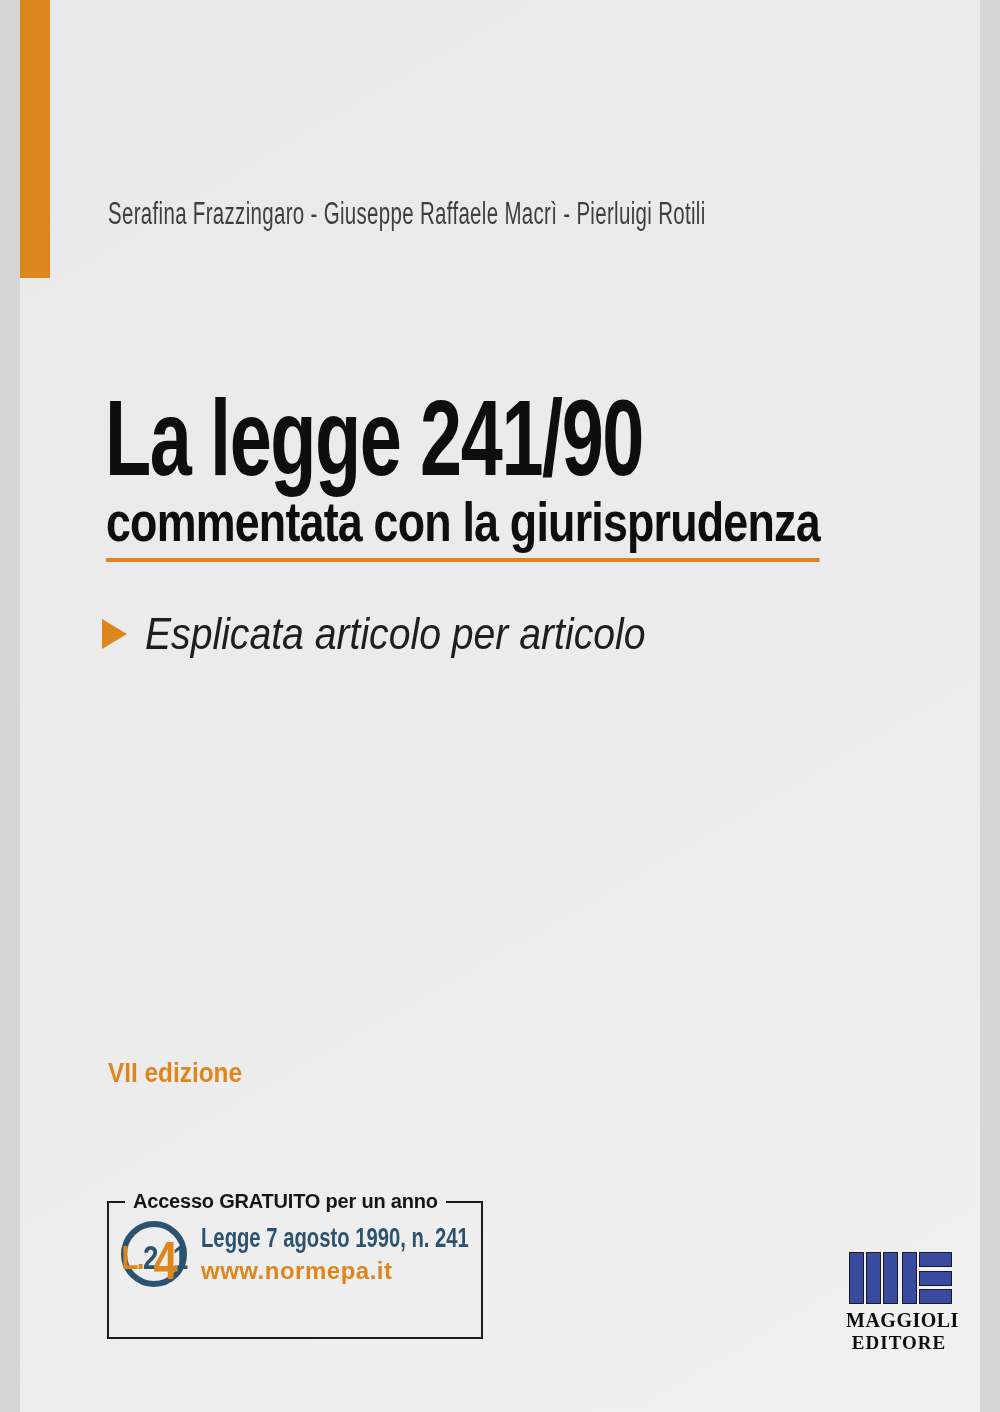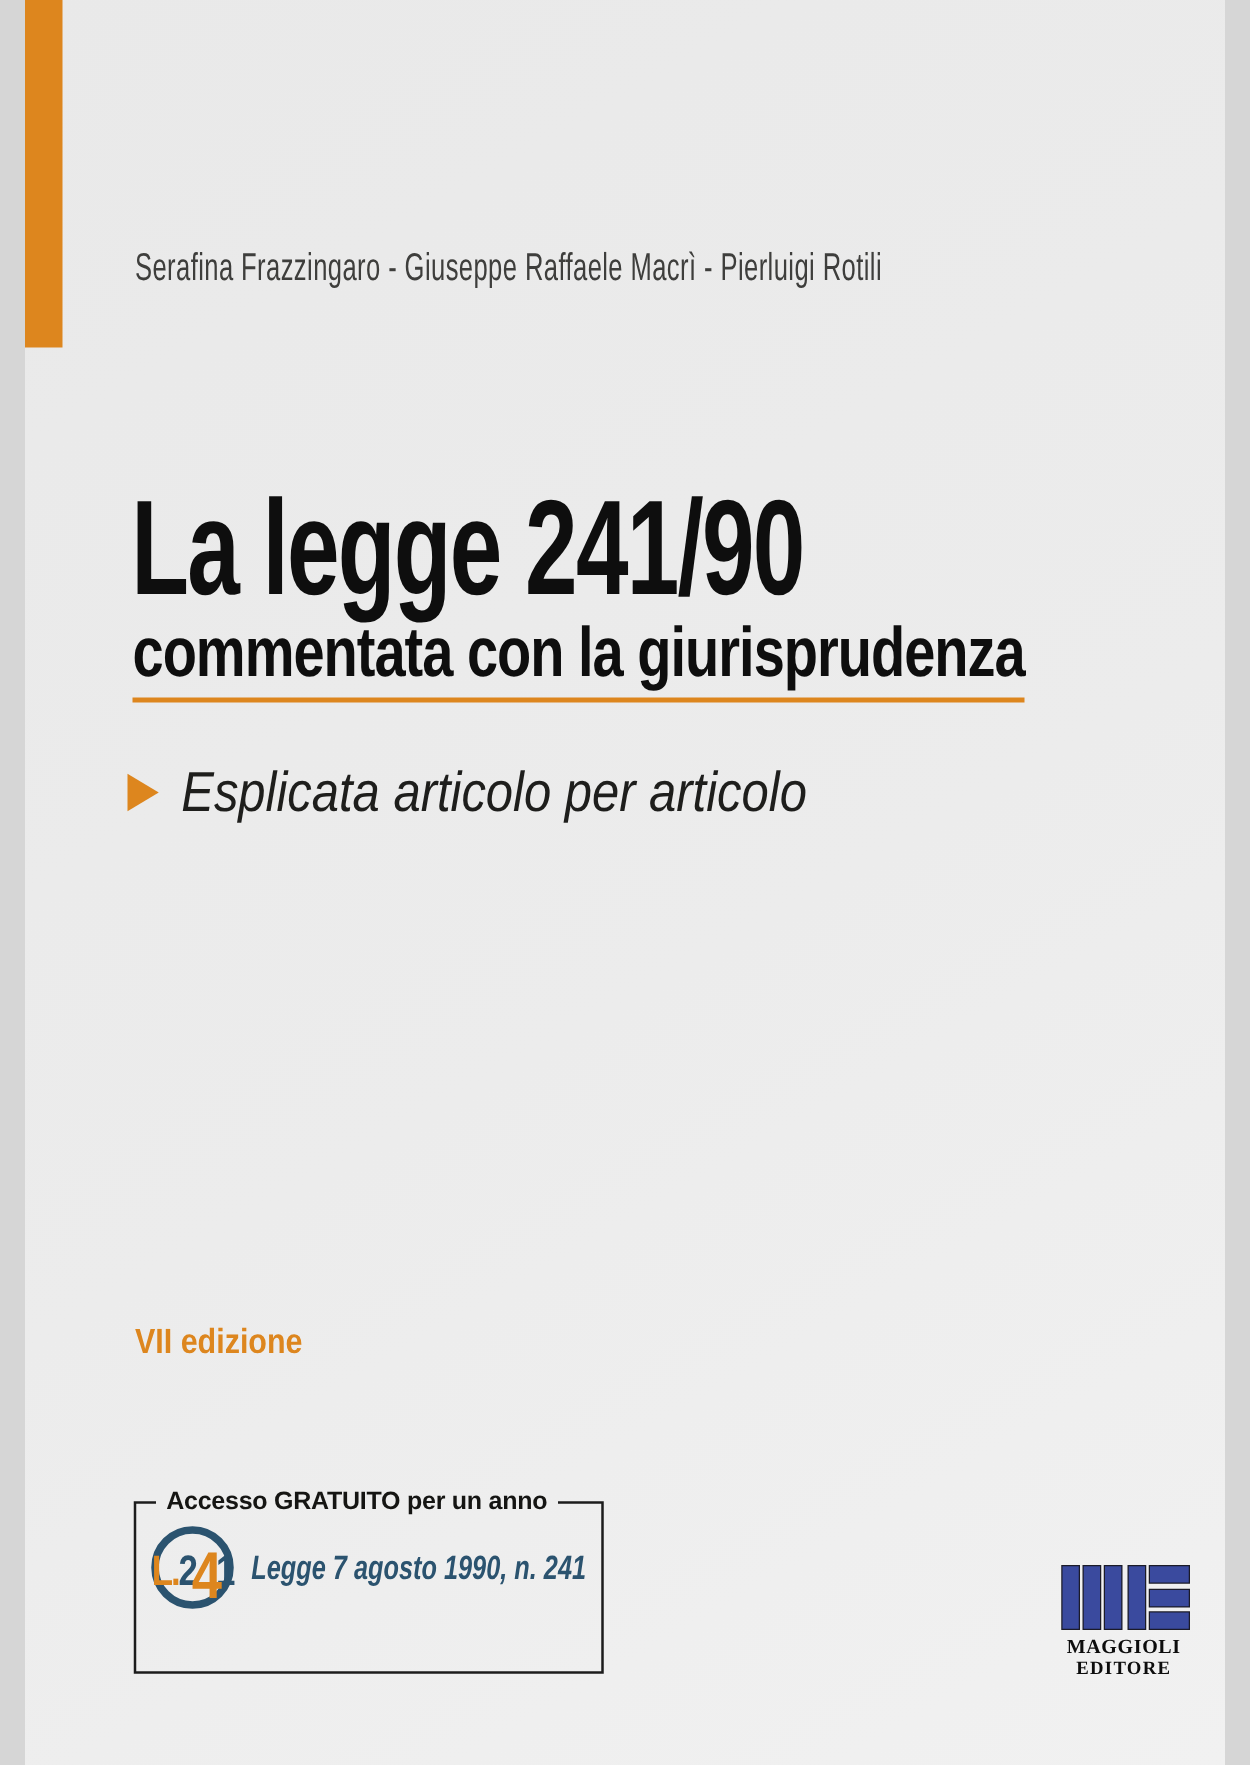--- a/index.html
+++ b/index.html
@@ -151,21 +151,21 @@
   }
   .l241-text .seg { font-size: 34px; }
   .l241-text .seg.orange { color: var(--accent, #dd861e); }
   .l241-text .seg.navy { color: var(--navy, #2b536f); }
   .l241-text .seg.big {
     font-size: 53px;
     position: relative;
     top: 10px;
     margin: 0 -4px;
   }
-  .access-text { min-width: 0; font-style: italic; }
+  .access-text { min-width: 0; }
   .law-ref {
     font-size: 27px;
     font-weight: 700;
     color: var(--navy, #2b536f);
     white-space: nowrap;
     transform: scaleX(0.75);
     transform-origin: left center;
   }
   .website {
     font-size: 24px;
@@ -206,29 +206,29 @@
   }
   .pub-mark .hbar {
     width: 31px; height: 13px;
     background: var(--pubblue, #3a4a9e);
     box-shadow: 0 0 0 1px #1b1b28;
   }
   .pub-name1 {
     margin-top: 6px;
     font-family: "Liberation Serif", serif;
     font-weight: 700;
-    font-size: 16px;
+    font-size: 20px;
     letter-spacing: 0.5px;
     color: #0d0d0d;
     white-space: nowrap;
   }
   .pub-name2 {
     font-family: "Liberation Serif", serif;
     font-weight: 700;
-    font-size: 15px;
+    font-size: 19px;
     letter-spacing: 1px;
     color: #0d0d0d;
     white-space: nowrap;
   }
 </style>
 </head>
 <body>
 
 <div class="cover">
 
@@ -253,20 +253,21 @@
       <div class="l241-badge">
         <span class="l241-text">
           <span class="seg orange">L.</span>
           <span class="seg navy">2</span>
           <span class="seg orange big">4</span>
           <span class="seg navy">1</span>
         </span>
       </div>
       <div class="access-text">
         <div class="law-ref">Legge 7 agosto 1990, n. 241</div>
+        <div class="website">www.normepa.it</div>
       </div>
     </div>
   </fieldset>
 
   <div class="publisher">
     <div class="pub-mark">
       <div class="vbar"></div>
       <div class="vbar"></div>
       <div class="vbar"></div>
       <div class="vbar e-stem"></div>

